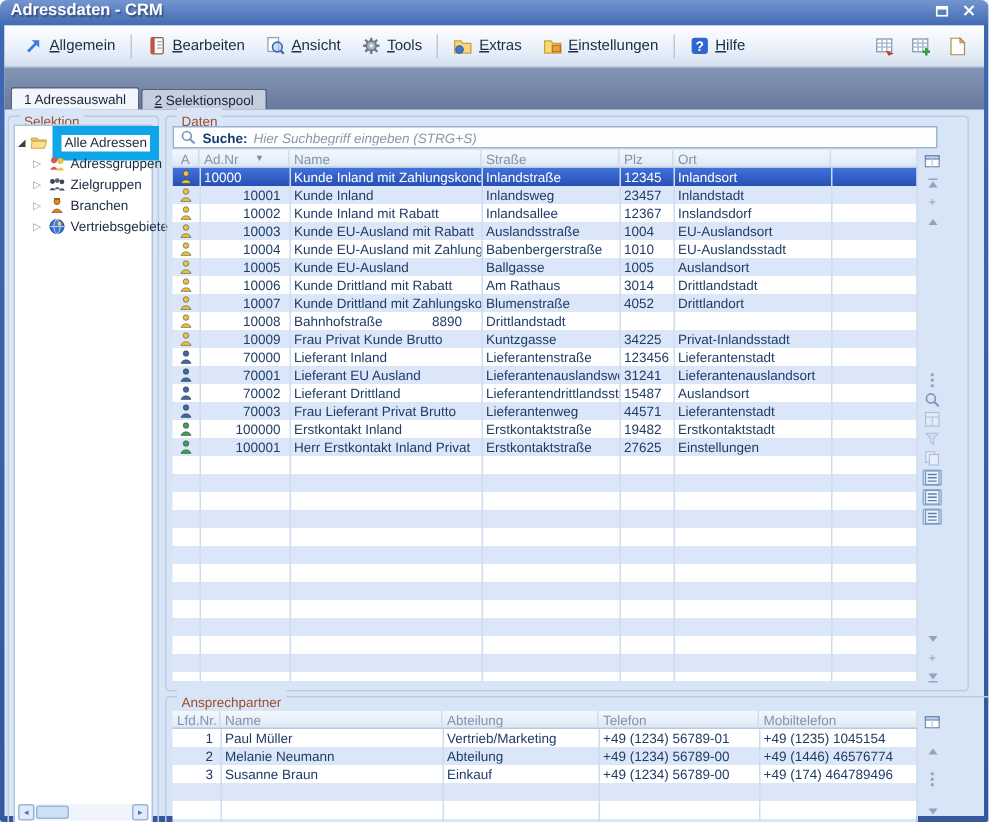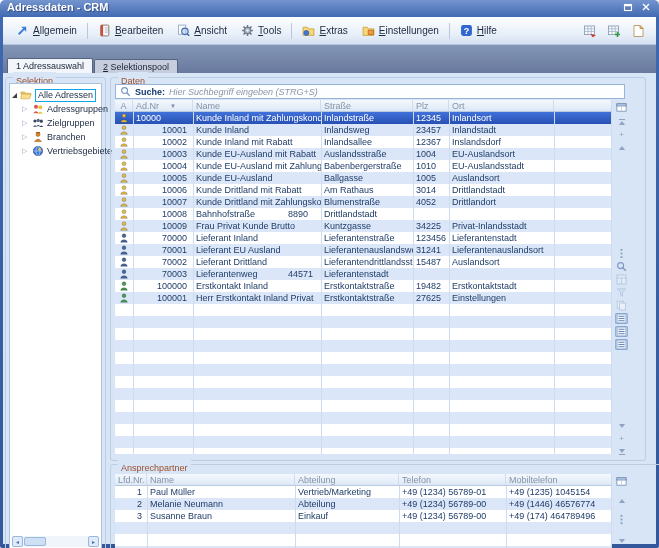--- a/index.html
+++ b/index.html
@@ -45,21 +45,21 @@
     line-height:10px;color:#9b4f2d;}
   
   .gb-selektion{left:2px;top:4px;width:101px;height:477px;}
   .tree-panel{position:absolute;left:3px;right:3px;top:5px;bottom:3px;background:#fff;border:1px solid #aac2de;}
   .tree{padding:4px 2px;}
   .tree-row{display:flex;align-items:center;gap:3px;height:14px;font-size:9px;color:#1c2a42;white-space:nowrap;}
   .tree-row.child{padding-left:10px;}
   .exp-expanded{width:0;height:0;border-bottom:5px solid #404040;border-left:5px solid transparent;flex:none;}
   .exp-collapsed{font-size:7px;color:#8c9cb4;flex:none;width:7px;}
   .tree-row .ic{width:12px;height:12px;flex:none;}
-  .tree-root-label{border:1px solid #0ea5e9;background:#fff;padding:0 2px;line-height:11px;text-align:right;}
+  .tree-root-label{border:6px solid #0ea5e9;background:#fff;padding:0 2px;line-height:11px;text-align:right;}
   .hscroll{position:absolute;left:2px;right:2px;bottom:2px;height:11px;background:#f0f5fb;display:flex;align-items:center;}
   .hs-btn{width:11px;height:11px;flex:none;background:#dfeafa;border:1px solid #9ab7dc;border-radius:2px;
     color:#4a6fae;font-size:6px;display:flex;align-items:center;justify-content:center;}
   .hs-thumb{width:22px;height:9px;background:#cfe0f4;border:1px solid #9ab7dc;border-radius:2px;margin-left:1px;}
   .hs-spacer{flex:1;}
   
   .gb-daten{left:107px;top:4px;width:536px;height:384px;}
   .gb-ansp{left:107px;top:391px;width:592px;height:90px;}
   .searchbar{position:absolute;left:4px;right:20px;top:6px;height:15px;background:#fdfeff;
     border:1px solid #96b4d8;display:flex;align-items:center;gap:4px;padding:0 4px;}
@@ -584,20 +584,21 @@
             <div class="grid-row">
               <div class="cell c-icon">
                 <span class="ic person ptype-lieferant">
                   <svg viewBox="0 0 9 11">
                     <circle cx="4.5" cy="2.9" r="2.1" fill="currentColor" stroke="rgba(20,30,50,.55)" stroke-width=".6"></circle>
                     <path d="M.8 10.3 C1.5 6.7 7.5 6.7 8.2 10.3 Z" fill="currentColor" stroke="rgba(20,30,50,.55)" stroke-width=".6"></path>
                   </svg>
                 </span>
               </div>
               <div class="cell c-adnr">70003</div>
+              <div class="cell c-name">Frau Lieferant Privat Brutto</div>
               <div class="cell c-str">Lieferantenweg</div>
               <div class="cell c-plz">44571</div>
               <div class="cell c-ort">Lieferantenstadt</div>
               <div class="cell c-rest"></div>
             </div>
             <div class="grid-row">
               <div class="cell c-icon">
                 <span class="ic person ptype-erstkontakt">
                   <svg viewBox="0 0 9 11">
                     <circle cx="4.5" cy="2.9" r="2.1" fill="currentColor" stroke="rgba(20,30,50,.55)" stroke-width=".6"></circle>

